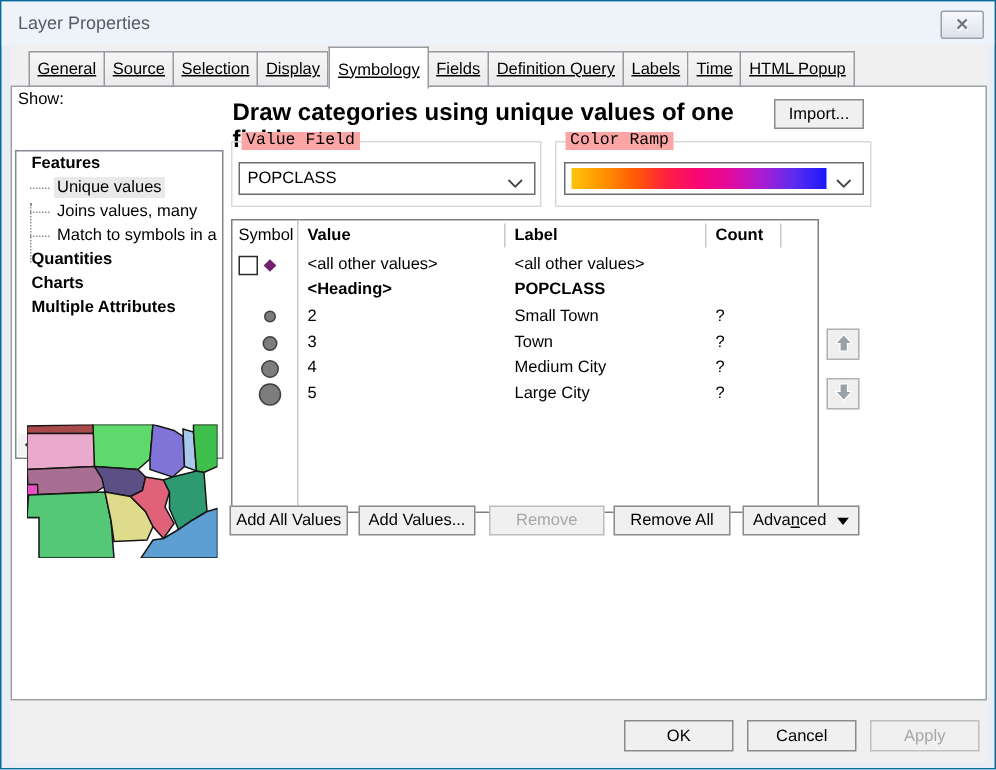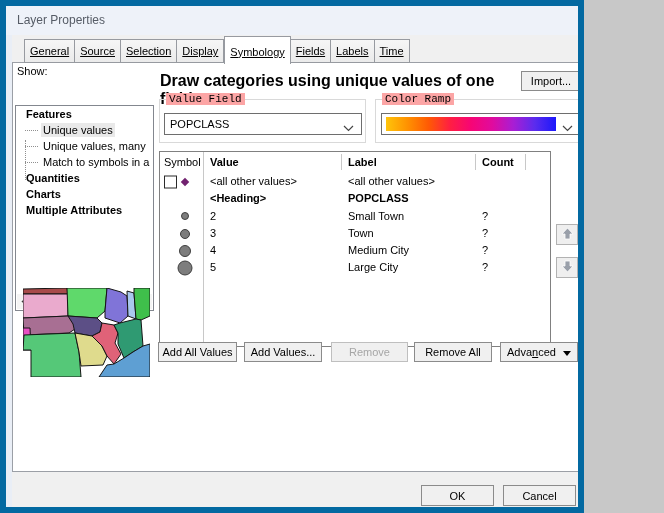--- a/index.html
+++ b/index.html
@@ -1,20 +1,20 @@
 <!DOCTYPE html>
 <html><head>
 <meta charset="utf-8">
 <style>
   * { box-sizing: border-box; margin: 0; padding: 0; }
   html,body { background:#c8c8c8; }
   body { font-family: "Liberation Sans", sans-serif; font-size: 11px; color:#000; }
 
-  .window { position:relative; width:584px; height:513px; background:#e9eef6;
-            border:6px solid #0369a1; overflow:hidden; }
+  .window { position:relative; width:664px; height:513px; background:#e9eef6;
+            border:1px solid #0369a1; overflow:hidden; }
 
   
   .titlebar { position:absolute; left:0; top:0; right:0; height:29px; background:#eef2f9; }
   .title-text { position:absolute; left:11px; top:7px; font-size:12px; color:#565c66; }
   .close-btn { position:absolute; left:626px; top:6px; width:29px; height:19px;
                border:1px solid #98a0ae; border-radius:2px;
                background:linear-gradient(#f7f9fb,#dde2ea);
                display:flex; align-items:center; justify-content:center;
                color:#6f7785; font-size:11px; font-weight:bold;
                text-shadow:1px 1px 0 #ffffff; cursor:default; }
@@ -125,34 +125,36 @@
 
   <div class="client"></div>
 
   <div class="tabs" id="tabs">
       <div class="tab">General</div>
       <div class="tab">Source</div>
       <div class="tab">Selection</div>
       <div class="tab">Display</div>
       <div class="tab active">Symbology</div>
       <div class="tab">Fields</div>
+      <div class="tab">Definition Query</div>
       <div class="tab">Labels</div>
       <div class="tab">Time</div>
+      <div class="tab">HTML Popup</div>
     </div>
 
   <div class="tabpage">
 
     <div class="show-label">Show:</div>
 
     <div class="treebox" id="treebox">
       <div class="tree-vline"></div>
       <div id="tree-items">
           <div class="titem bold"><span class="tlabel">Features</span></div>
           <div class="titem lvl1"><span class="tlabel sel">Unique values</span></div>
-          <div class="titem lvl1"><span class="tlabel">Unique values, many</span></div>
+          <div class="titem lvl1"><span class="tlabel">Joins values, many</span></div>
           <div class="titem lvl1"><span class="tlabel">Match to symbols in a</span></div>
           <div class="titem bold"><span class="tlabel">Quantities</span></div>
           <div class="titem bold"><span class="tlabel">Charts</span></div>
           <div class="titem bold"><span class="tlabel">Multiple Attributes</span></div>
         </div>
       <div class="tree-scroll">
         <span class="scroll-arrow">
           <svg width="7" height="9" viewBox="0 0 7 9">
               <path d="M5.5 1 L1.5 4.5 L5.5 8" fill="none" stroke="#3a3a3a" stroke-width="1.4"></path>
             </svg>

